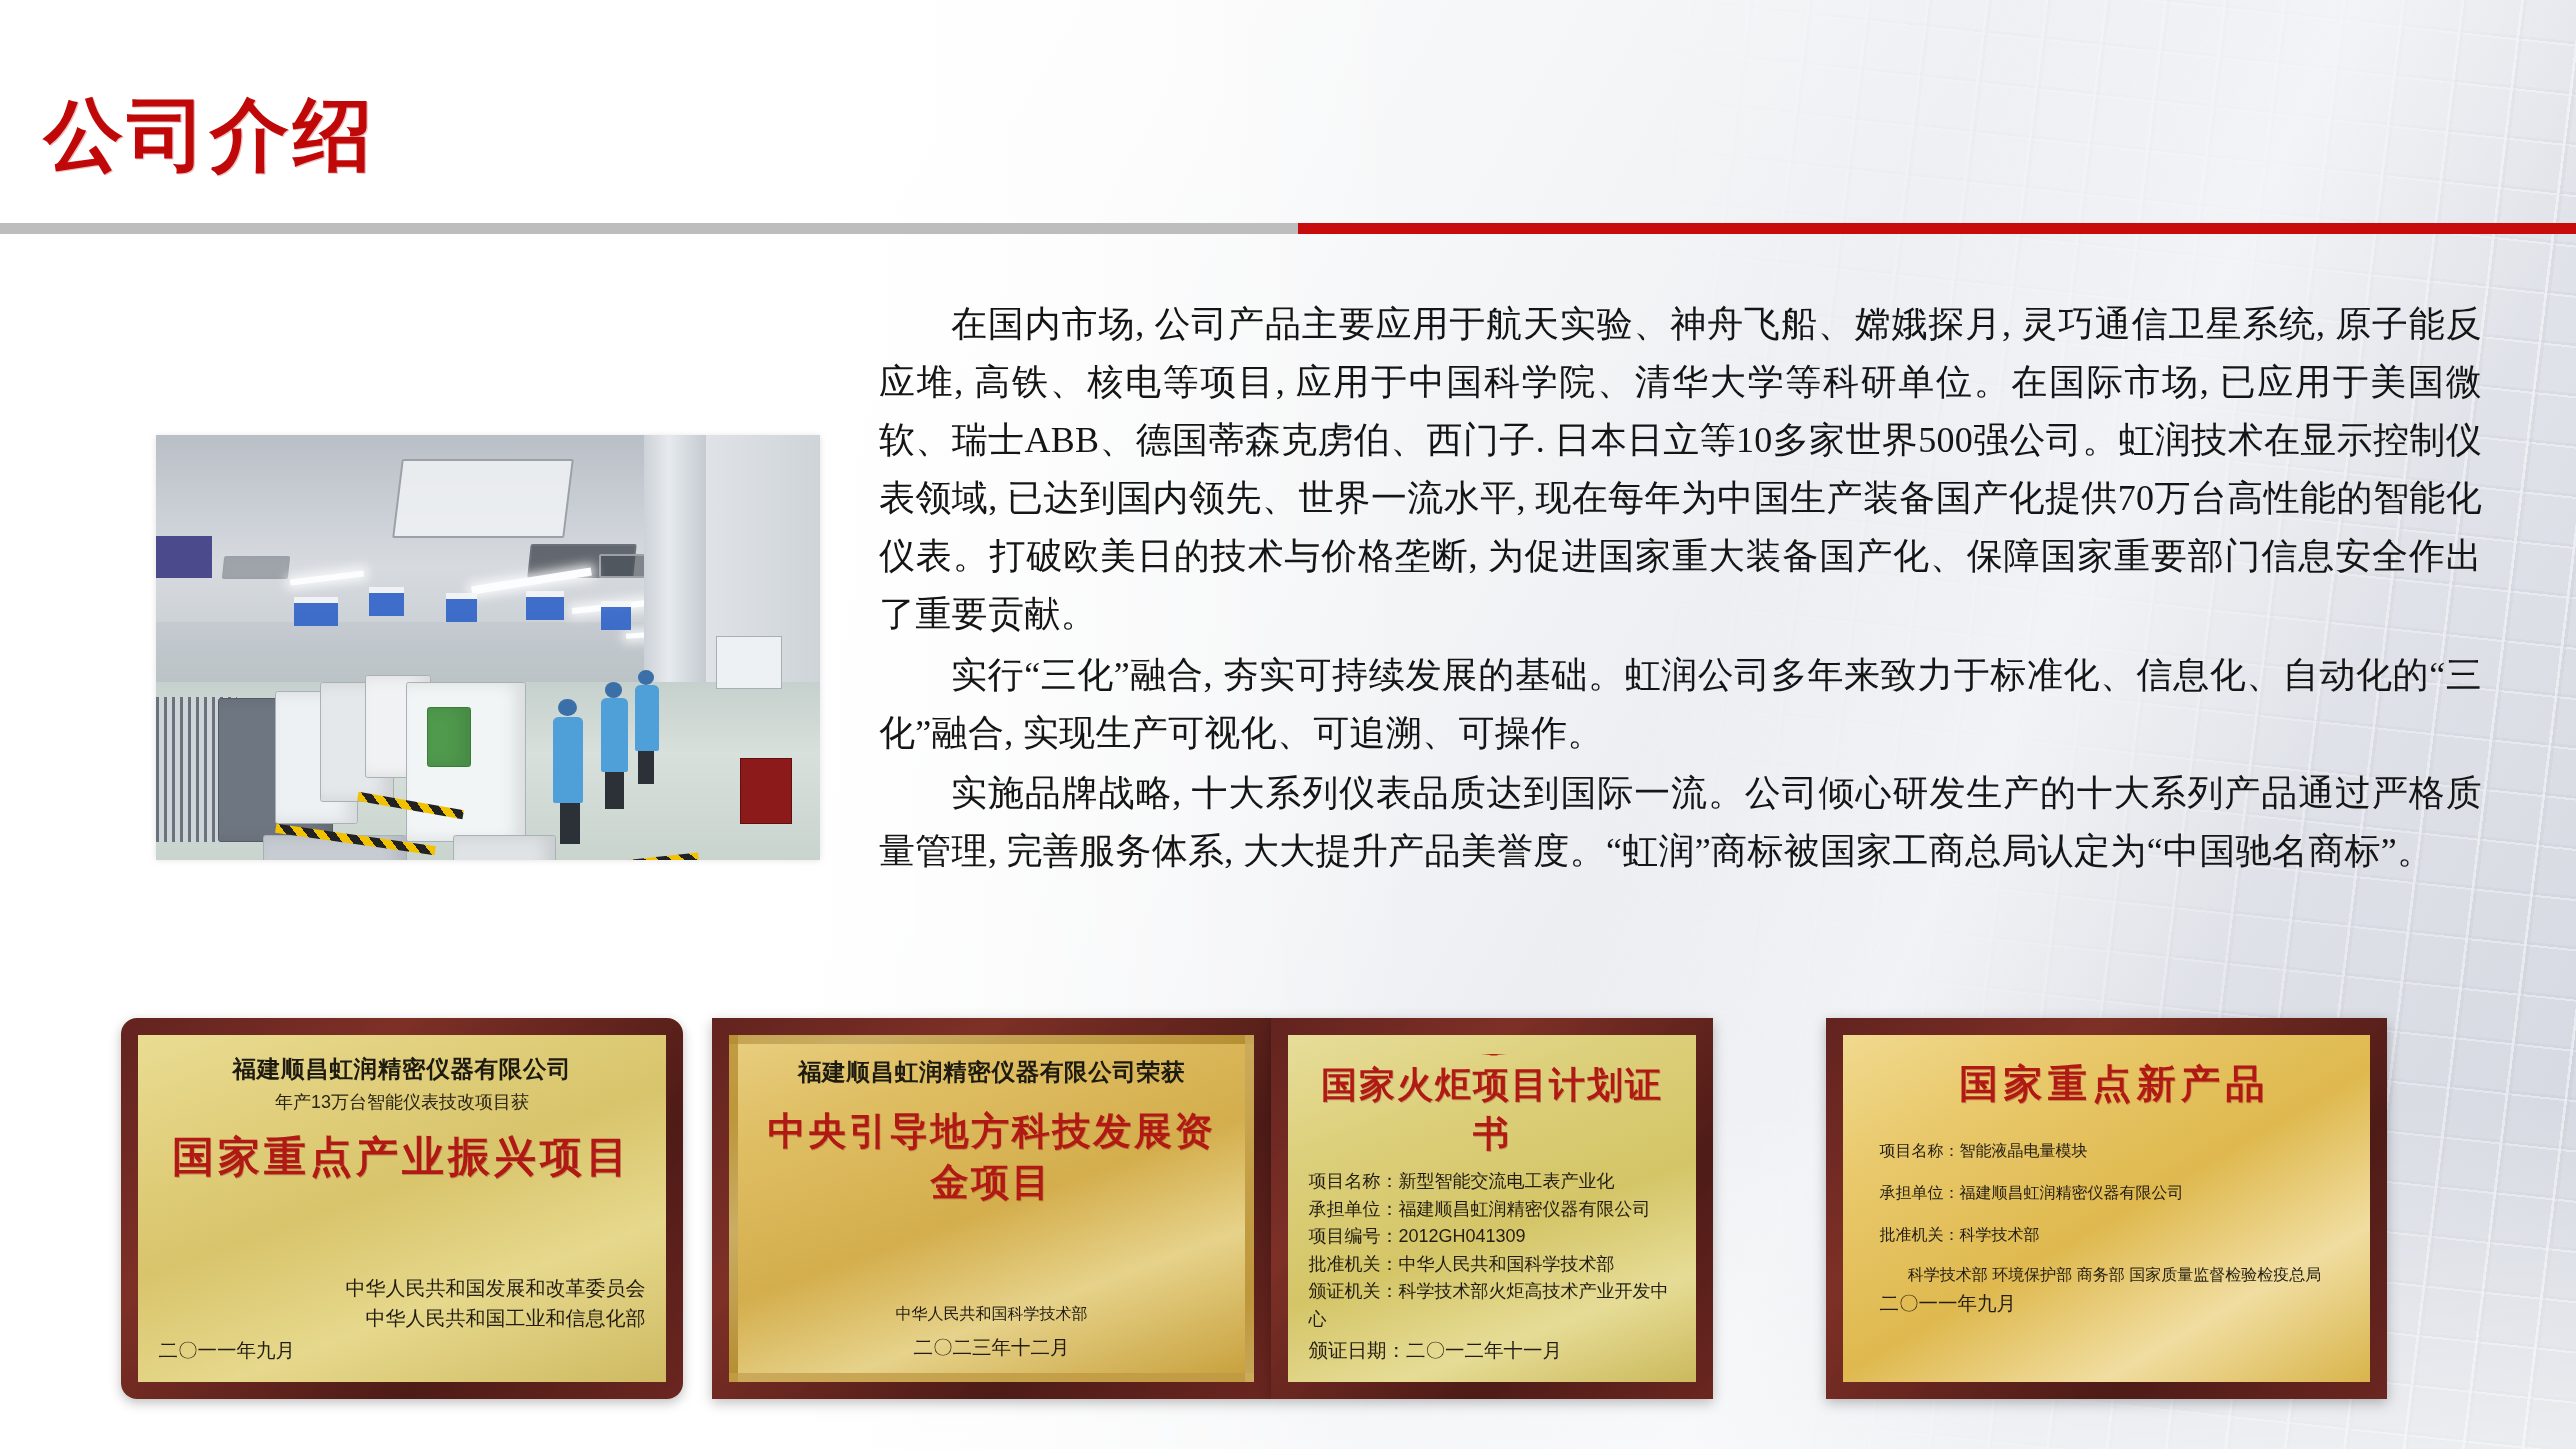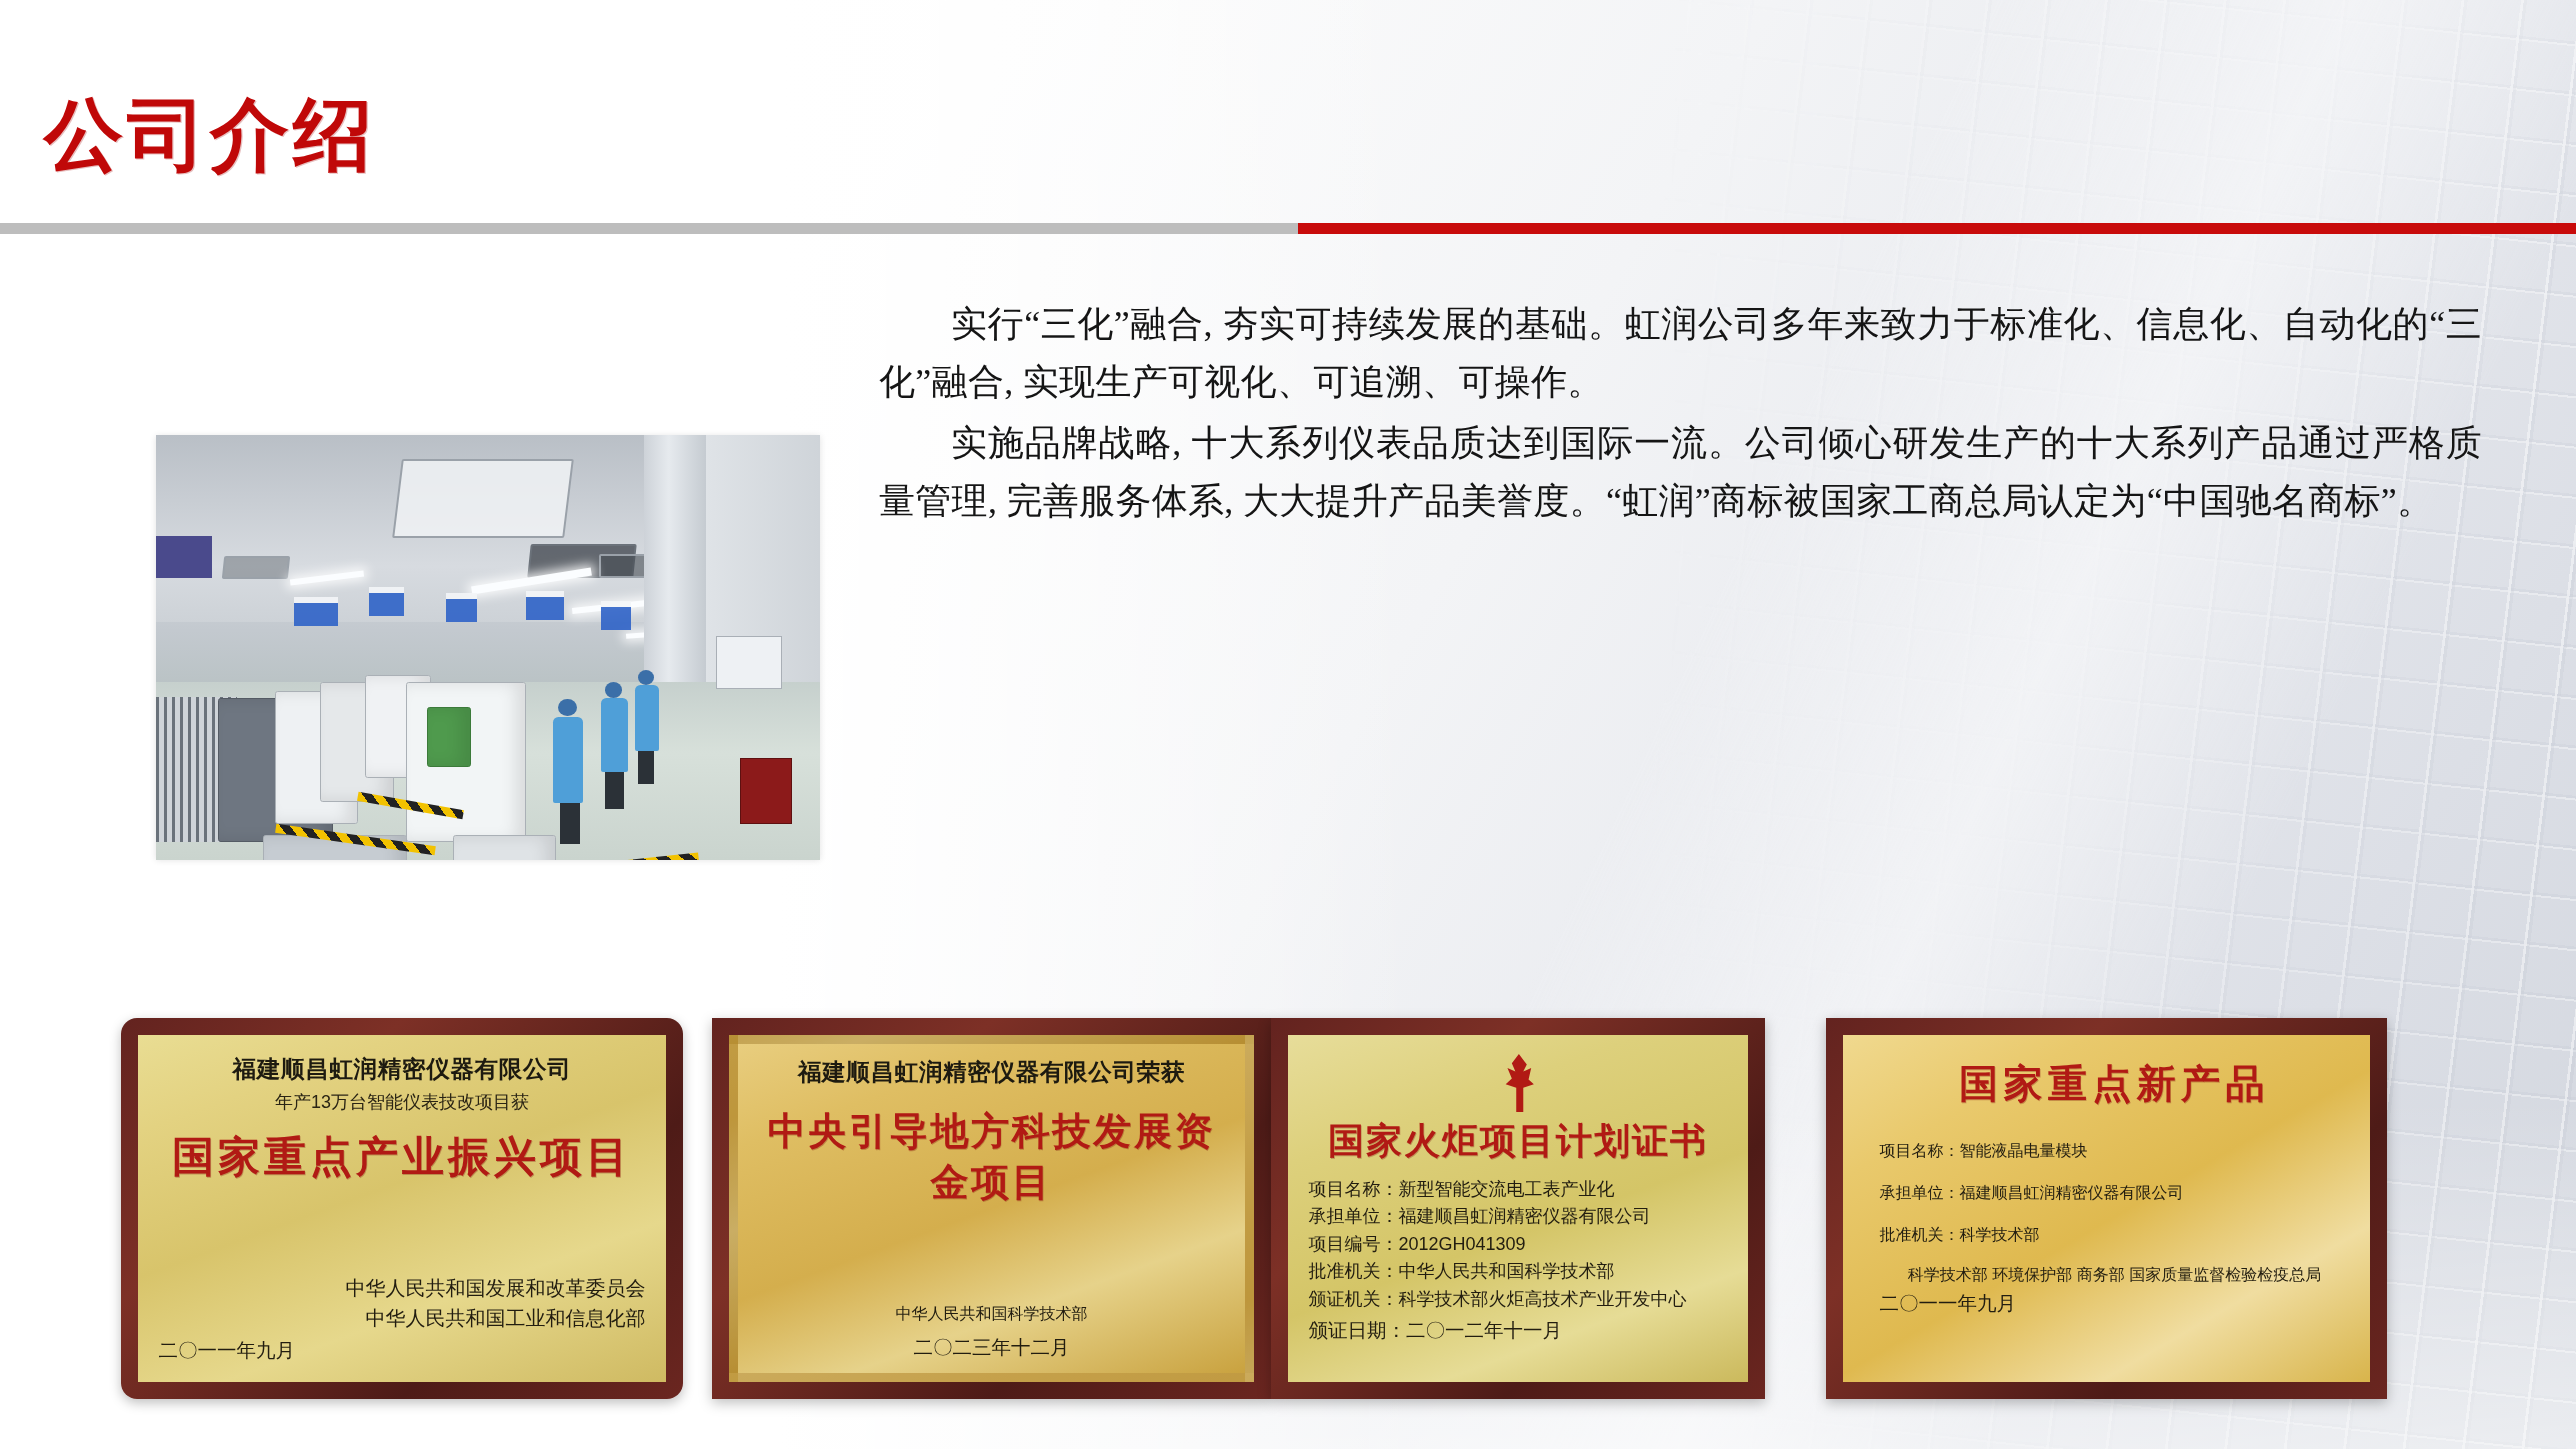--- a/index.html
+++ b/index.html
@@ -141,21 +141,21 @@
   
   .plaques{position:absolute;left:0;bottom:42px;width:100%;height:389px;}
   .plaque{
     position:absolute;top:0;height:381px;
     background:linear-gradient(135deg,#63231f,#7d3026 30%,#4e1b17 70%,#6b2620);
     box-shadow:0 4px 12px rgba(0,0,0,.25);
     padding:0;box-sizing:border-box;
   }
   .p1{left:121px;width:562px;border-radius:16px;}
   .p2{left:712px;width:559px;}
-  .p3{left:1271px;width:494px;}
+  .p3{left:1271px;width:442px;}
   .p4{left:1826px;width:561px;}
   .face{
     position:absolute;left:17.4px;top:17.4px;right:17.4px;bottom:17.4px;
     background:linear-gradient(160deg,#e9dd93 0%,#e3d281 18%,#d8c46b 45%,#e6d88c 70%,#cfba62 100%);
     box-sizing:border-box;
     padding:17.4px 20px;
     display:flex;flex-direction:column;
     color:#2a2213;
     font-family:"Liberation Sans","DejaVu Sans",sans-serif;
     overflow:hidden;
@@ -250,20 +250,21 @@
     <div class="worker w2"></div>
     <div class="worker w3"></div>
     <div class="head h1"></div>
     <div class="head h2"></div>
     <div class="head h3"></div>
     <div class="panel"></div>
     <div class="redbox"></div>
   </div>
 
   <div class="copy">
+    <p>在国内市场, 公司产品主要应用于航天实验、神舟飞船、嫦娥探月, 灵巧通信卫星系统, 原子能反应堆, 高铁、核电等项目, 应用于中国科学院、清华大学等科研单位。在国际市场, 已应用于美国微软、瑞士ABB、德国蒂森克虏伯、西门子. 日本日立等10多家世界500强公司。虹润技术在显示控制仪表领域, 已达到国内领先、世界一流水平, 现在每年为中国生产装备国产化提供70万台高性能的智能化仪表。打破欧美日的技术与价格垄断, 为促进国家重大装备国产化、保障国家重要部门信息安全作出了重要贡献。</p>
     <p>实行“三化”融合, 夯实可持续发展的基础。虹润公司多年来致力于标准化、信息化、自动化的“三化”融合, 实现生产可视化、可追溯、可操作。</p>
     <p>实施品牌战略, 十大系列仪表品质达到国际一流。公司倾心研发生产的十大系列产品通过严格质量管理, 完善服务体系, 大大提升产品美誉度。“虹润”商标被国家工商总局认定为“中国驰名商标”。</p>
   </div>
 
   <div class="plaques">
 
     <div class="plaque p1">
       <div class="face">
         <div class="org">福建顺昌虹润精密仪器有限公司</div>
         <div class="sub">年产13万台智能仪表技改项目获</div>

